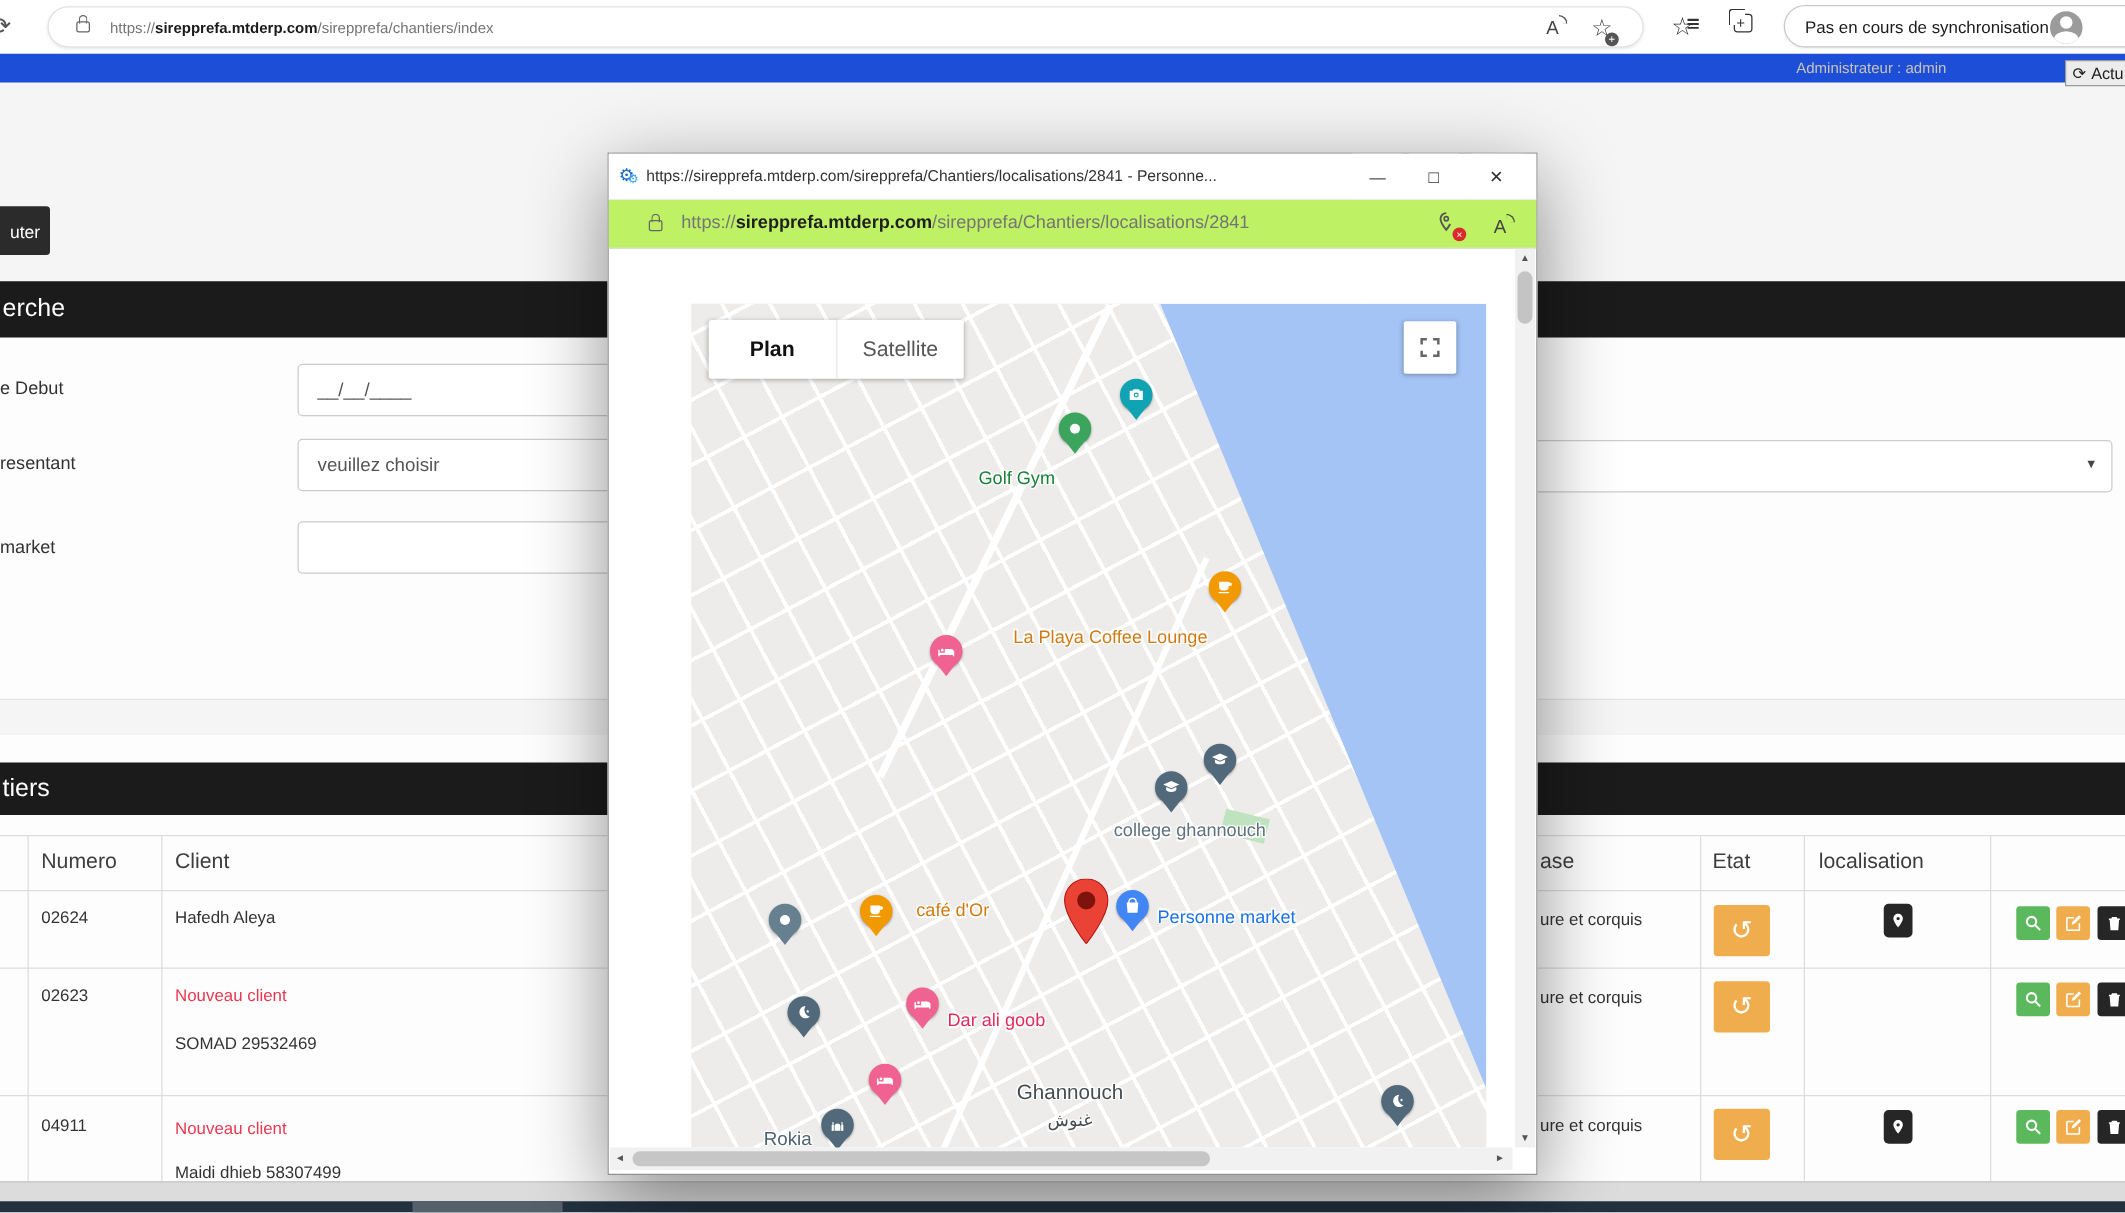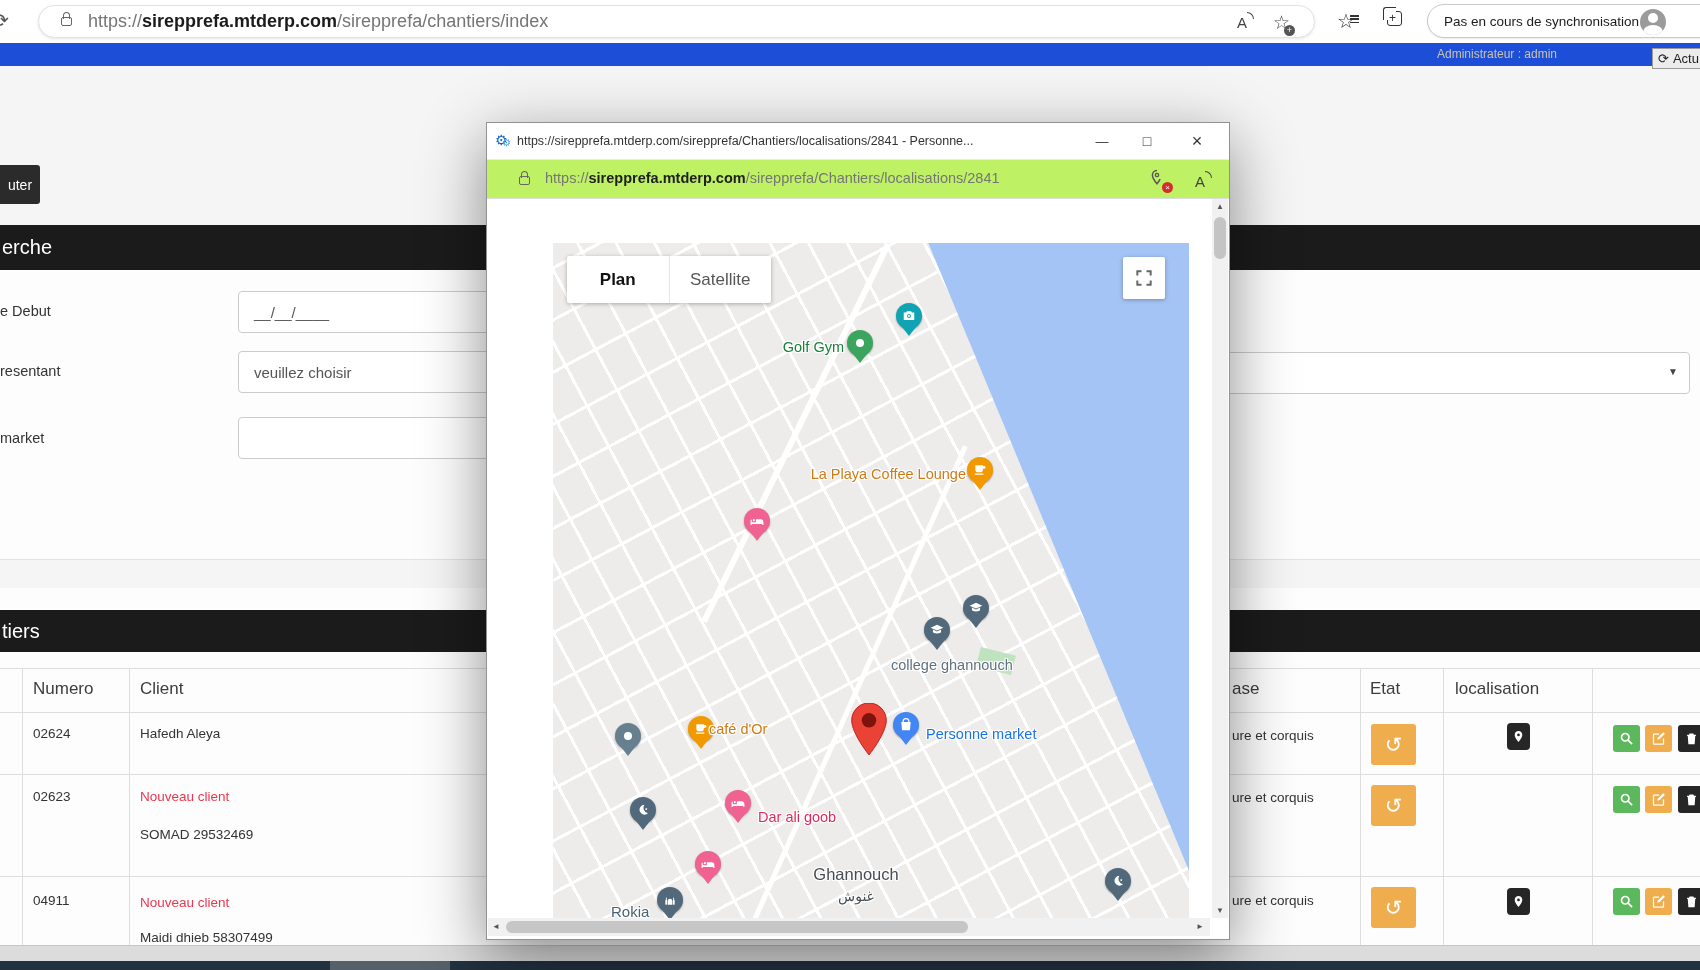--- a/index.html
+++ b/index.html
@@ -9,21 +9,21 @@
 
   
   .btop { position:absolute; left:0; top:0; width:1700px; height:43px; background:#fff; }
   .reload-main { position:absolute; left:-7px; top:9px; font-size:19px; color:#555; }
   .addrbar { position:absolute; left:38px; top:5px; width:1277px; height:33px; background:#fff;
              border:1px solid #e2e2e2; border-radius:17px; box-shadow:0 1px 3px rgba(0,0,0,.10);
              display:flex; align-items:center; }
   .lock { width:11px; height:9px; border:1.6px solid #666; border-radius:2px; position:relative; margin-left:22px; }
   .lock::before { content:''; position:absolute; left:1px; top:-6px; width:5px; height:6px;
                   border:1.6px solid #666; border-bottom:none; border-radius:4px 4px 0 0; }
-  .urltext { font-size:18px; color:#757575; margin-left:16px; white-space:nowrap; }
+  .urltext { font-size:12px; color:#757575; margin-left:16px; white-space:nowrap; }
   .urltext .dom { color:#1b1b1b; font-weight:700; }
   .abar-right { position:absolute; right:24px; top:0; height:33px; display:flex; align-items:center; gap:26px; }
   .raicon { position:relative; font-size:15px; color:#444; font-weight:400; }
   .raicon i { position:absolute; right:-7px; top:-2px; width:7px; height:7px; border:1.7px solid #444;
               border-left:none; border-bottom:none; border-radius:0 8px 0 0; }
   .staricon { font-size:19px; color:#444; position:relative; }
   .staricon .plus { position:absolute; right:-5px; bottom:-2px; width:11px; height:11px; background:#555;
                     color:#fff; border-radius:50%; font-size:9px; line-height:11px; text-align:center; font-style:normal;}
   .favlist { position:absolute; left:1337px; top:9px; font-size:20px; color:#333; }
   .favlist::after { content:''; position:absolute; right:-4px; top:6px; width:9px; height:8px;
@@ -131,21 +131,21 @@
 
   .mk { position:absolute; transform:translate(-50%,-100%); display:flex; flex-direction:column; align-items:center; z-index:3; }
   .mkhead { width:26px; height:26px; border-radius:50%; background:var(--c); display:flex; align-items:center;
             justify-content:center; box-shadow:0 1px 2px rgba(0,0,0,.35); color:var(--c); }
   .mkhead svg { width:14px; height:14px; }
   .mk::after { content:''; width:0; height:0; border:7px solid transparent; border-top:9px solid var(--c); margin-top:-2px; }
   .mk .dot { width:8px; height:8px; border-radius:50%; background:#fff; }
   .redpin { position:absolute; transform:translate(-50%,-100%); z-index:4; }
   .mlabel { position:absolute; font-size:14.5px; white-space:nowrap; z-index:4; font-weight:500;
             text-shadow:-1px -1px 0 #fff,1px -1px 0 #fff,-1px 1px 0 #fff,1px 1px 0 #fff,0 0 3px #fff; }
-  .ralign { transform:translateX(-100%); }
+  .ralign { transform:translateX(-100%);margin-top:36px; }
   .center { transform:translateX(-50%); text-align:right; }
 </style>
 </head>
 <body>
 
 <div class="screen">
 
   <div class="btop">
     <span class="reload-main">⟳</span>
     <div class="addrbar">
@@ -391,21 +391,21 @@
       <span class="mlabel center" style="left:388px;top:413px;width:100px;color:#5f707e;line-height:1.3">college ghannouch</span>
 
       <div class="mk" style="left:148px;top:513px;--c:#f29900">
         <span class="mkhead">
             <svg viewBox="0 0 24 24">
               <path fill="#fff" d="M4 4h13v7a5 5 0 0 1-5 5H9a5 5 0 0 1-5-5V4zm13 1v5h2a2.5 2.5 0 0 0 0-5h-2z"></path>
               <rect x="3" y="18" width="15" height="2" rx="1" fill="#fff"></rect>
             </svg>
           </span>
       </div>
-      <span class="mlabel" style="left:156px;top:478px;color:#cf7b14">café d'Or</span>
+      <span class="mlabel" style="left:180px;top:478px;color:#cf7b14">café d'Or</span>
 
       <svg class="redpin" style="left:316px;top:512px" width="36" height="52" viewBox="0 0 24 36">
         <path d="M12 0C5.4 0 0 5.4 0 12c0 9 12 24 12 24s12-15 12-24C24 5.4 18.6 0 12 0z" fill="#ea4335" stroke="#b31412" stroke-width="0.6"></path>
         <circle cx="12" cy="12" r="5" fill="#7e120d"></circle>
       </svg>
 
       <div class="mk" style="left:353px;top:509px;--c:#4285f4">
         <span class="mkhead">
             <svg viewBox="0 0 24 24">
               <path fill="#fff" d="M6 7V6a6 6 0 0 1 12 0v1h2l-1.2 14H5.2L4 7h2zm2 0h8V6a4 4 0 0 0-8 0v1z"></path>

